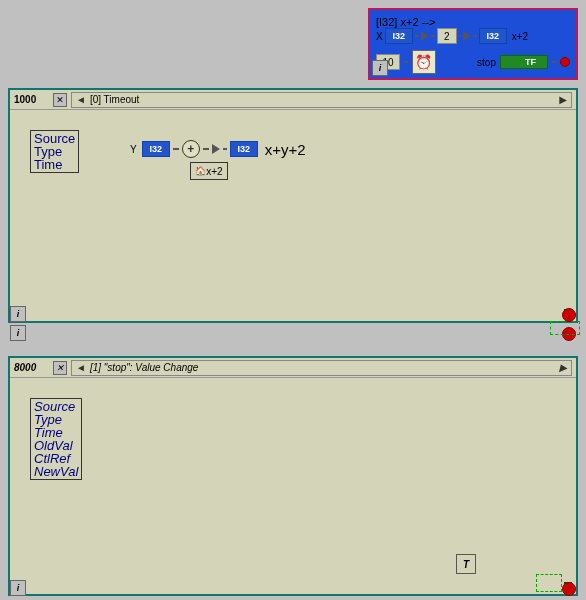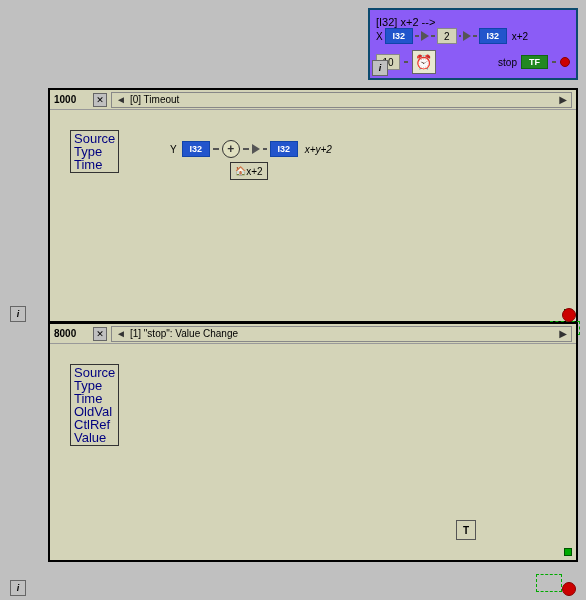--- a/index.html
+++ b/index.html
@@ -12,32 +12,32 @@
       overflow: hidden;
       position: relative;
     }
 
     
     .event-panel {
       position: absolute;
       left: 8px;
       right: 8px;
       background: #d4d4b8;
-      border: 2px solid #000000;
-      margin-left: 40px;
+      border: 2px solid #0f766e;
     }
 
     .event-panel-1 {
       top: 88px;
       height: 235px;
     }
 
     .event-panel-2 {
-      top: 322px;
+      top: 356px;
       height: 240px;
+      font-style: italic;
     }
 
     .panel-header {
       display: flex;
       align-items: center;
       height: 20px;
       background: #d4d4b8;
       border-bottom: 1px solid #999;
       padding: 0 4px;
       gap: 4px;
@@ -148,24 +148,23 @@
     }
 
     .wire {
       display: inline-block;
       height: 2px;
       background: #555;
       vertical-align: middle;
     }
 
     .equation-label {
-      font-size: 10px;
+      font-size: 15px;
       color: #000;
       margin-left: 4px;
-      font-style: italic;
     }
 
     
     .terminal-green {
       width: 10px;
       height: 10px;
       background: #00aa00;
       border: 1px solid #005500;
     }
 
@@ -203,22 +202,22 @@
       border: 1px dashed #00aa00;
     }
 
     
     .top-diagram {
       position: absolute;
       top: 8px;
       right: 8px;
       width: 210px;
       height: 72px;
-      background: #8b5cf6;
-      border: 2px solid #0c4a6e;
+      background: #1d4ed8;
+      border: 2px solid #be185d;
     }
 
     .top-diag-inner {
       position: relative;
       padding: 6px;
       height: 100%;
     }
 
     .row {
       display: flex;
@@ -235,28 +234,29 @@
       display: flex;
       align-items: center;
       justify-content: center;
       font-size: 14px;
     }
 
     
     .tf-box {
       display: inline-flex;
       align-items: center;
-      justify-content: center;
+      justify-content: flex-start;
       background: #228822;
       color: white;
       font-size: 9px;
       font-weight: bold;
-      width: 27px;
+      width: 48px;
       height: 14px;
       border: 1px solid #116611;
+      padding-left: 24px;
     }
 
     .label-text {
       font-size: 10px;
       color: #000;
     }
 
     .num-const {
       display: inline-flex;
       align-items: center;
@@ -401,21 +401,21 @@
   </div>
 
   <div class="panel-body" style="position:relative;">
 
     <div class="source-box" style="top:20px;">
       <div>Source</div>
       <div>Type</div>
       <div>Time</div>
       <div>OldVal</div>
       <div>CtlRef</div>
-      <div>Value</div>
+      <div>NewVal</div>
     </div>
 
     <div style="position:absolute; bottom:20px; right:100px; width:20px; height:20px; background:#d4d4b8; border:1px solid #555; display:flex;align-items:center;justify-content:center; font-size:10px; font-weight:bold;">T</div>
 
     <div class="scroll-indicator" style="right:4px;bottom:4px;"></div>
   </div>
 </div>
 
 <div style="position:absolute; bottom:4px; left:10px; width:16px; height:16px; border:1px solid #666; background:#c0c0c0; display:flex;align-items:center;justify-content:center;font-size:9px;font-style:italic;font-weight:bold;">i</div>
 

